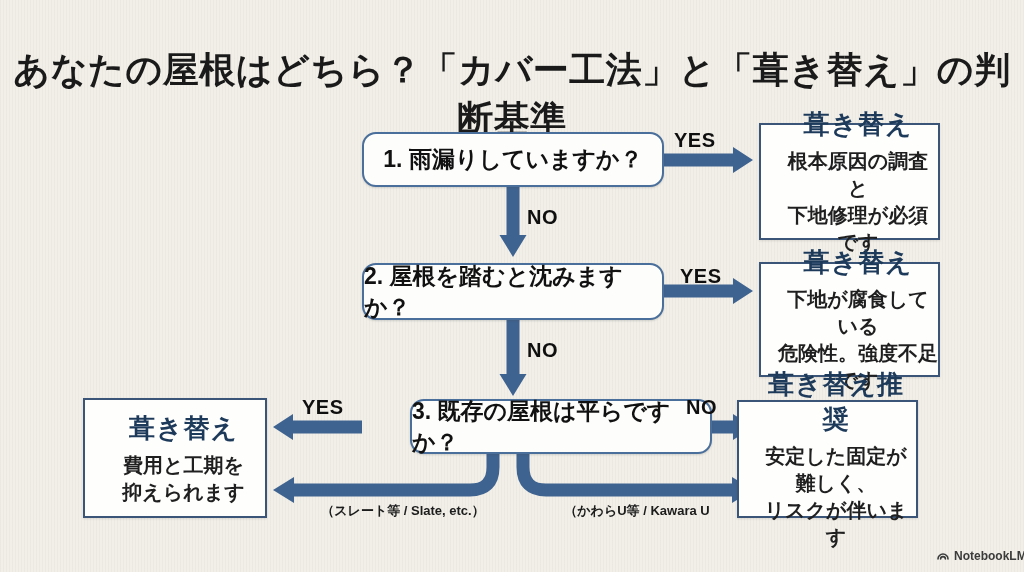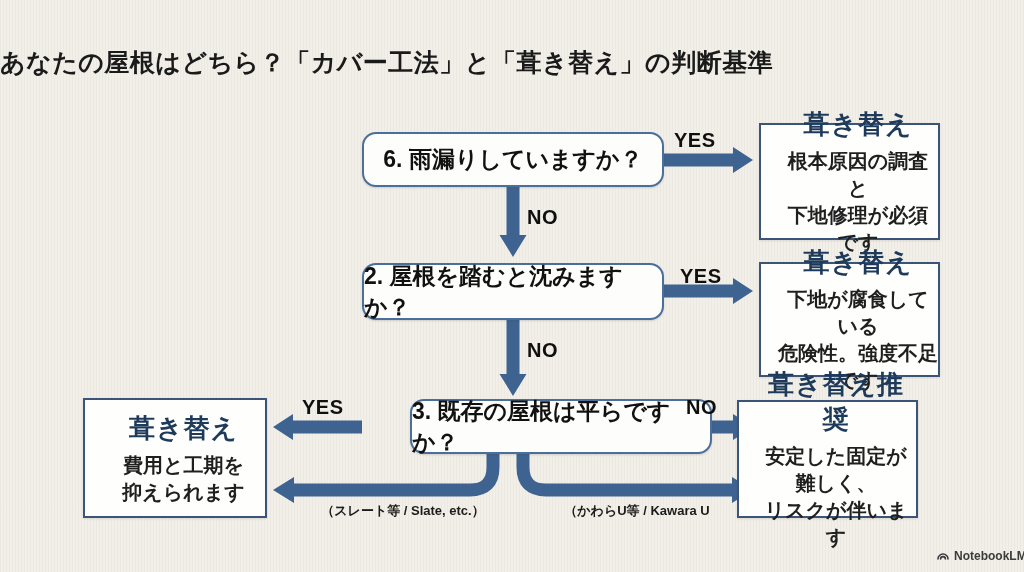--- a/index.html
+++ b/index.html
@@ -9,21 +9,21 @@
   }
   .canvas{
     position:relative;width:1024px;height:572px;
     background-color:#f1efe8;
     background-image:repeating-linear-gradient(90deg,
       rgba(125,118,98,0.05) 0px, rgba(125,118,98,0.05) 1px,
       transparent 1px, transparent 3px);
   }
   .title{
     position:absolute;left:0;right:0;top:46px;
-    text-align:left;font-size:25px;font-weight:bold;
+    text-align:center;font-size:36px;font-weight:bold;
     color:#1a1a1a;letter-spacing:0.5px;
   }
   .qbox{
     position:absolute;left:362px;width:302px;box-sizing:border-box;
     background:#fdfdfc;border:2px solid #4a6f9b;border-radius:14px;
     display:flex;align-items:center;justify-content:center;
     font-size:23px;font-weight:bold;color:#111;
     box-shadow:0 1px 2px rgba(60,60,60,0.18);
   }
   .q1{top:132px;height:55px;}
@@ -91,21 +91,21 @@
       <path d="M294 477 L273 490 L294 503 Z"></path>
       <path d="M732 477 L753 490 L732 503 Z"></path>
     </g>
     <g fill="none" stroke="#3f6390" stroke-width="13">
       <path d="M493 453 V467 Q493 490 470 490 H294"></path>
       <path d="M523 453 V467 Q523 490 546 490 H732"></path>
     </g>
   </svg>
 
   <div class="qbox q1">
-    <span>6. 雨漏りしていますか？</span>
+    <span>1. 雨漏りしていますか？</span>
   </div>
   <div class="qbox q2">
     <span>2. 屋根を踏むと沈みますか？</span>
   </div>
   <div class="qbox q3">
     <span>3. 既存の屋根は平らですか？</span>
   </div>
 
   <div class="yn yn-q1-yes">YES</div>
   <div class="yn yn-q1-no">NO</div>

